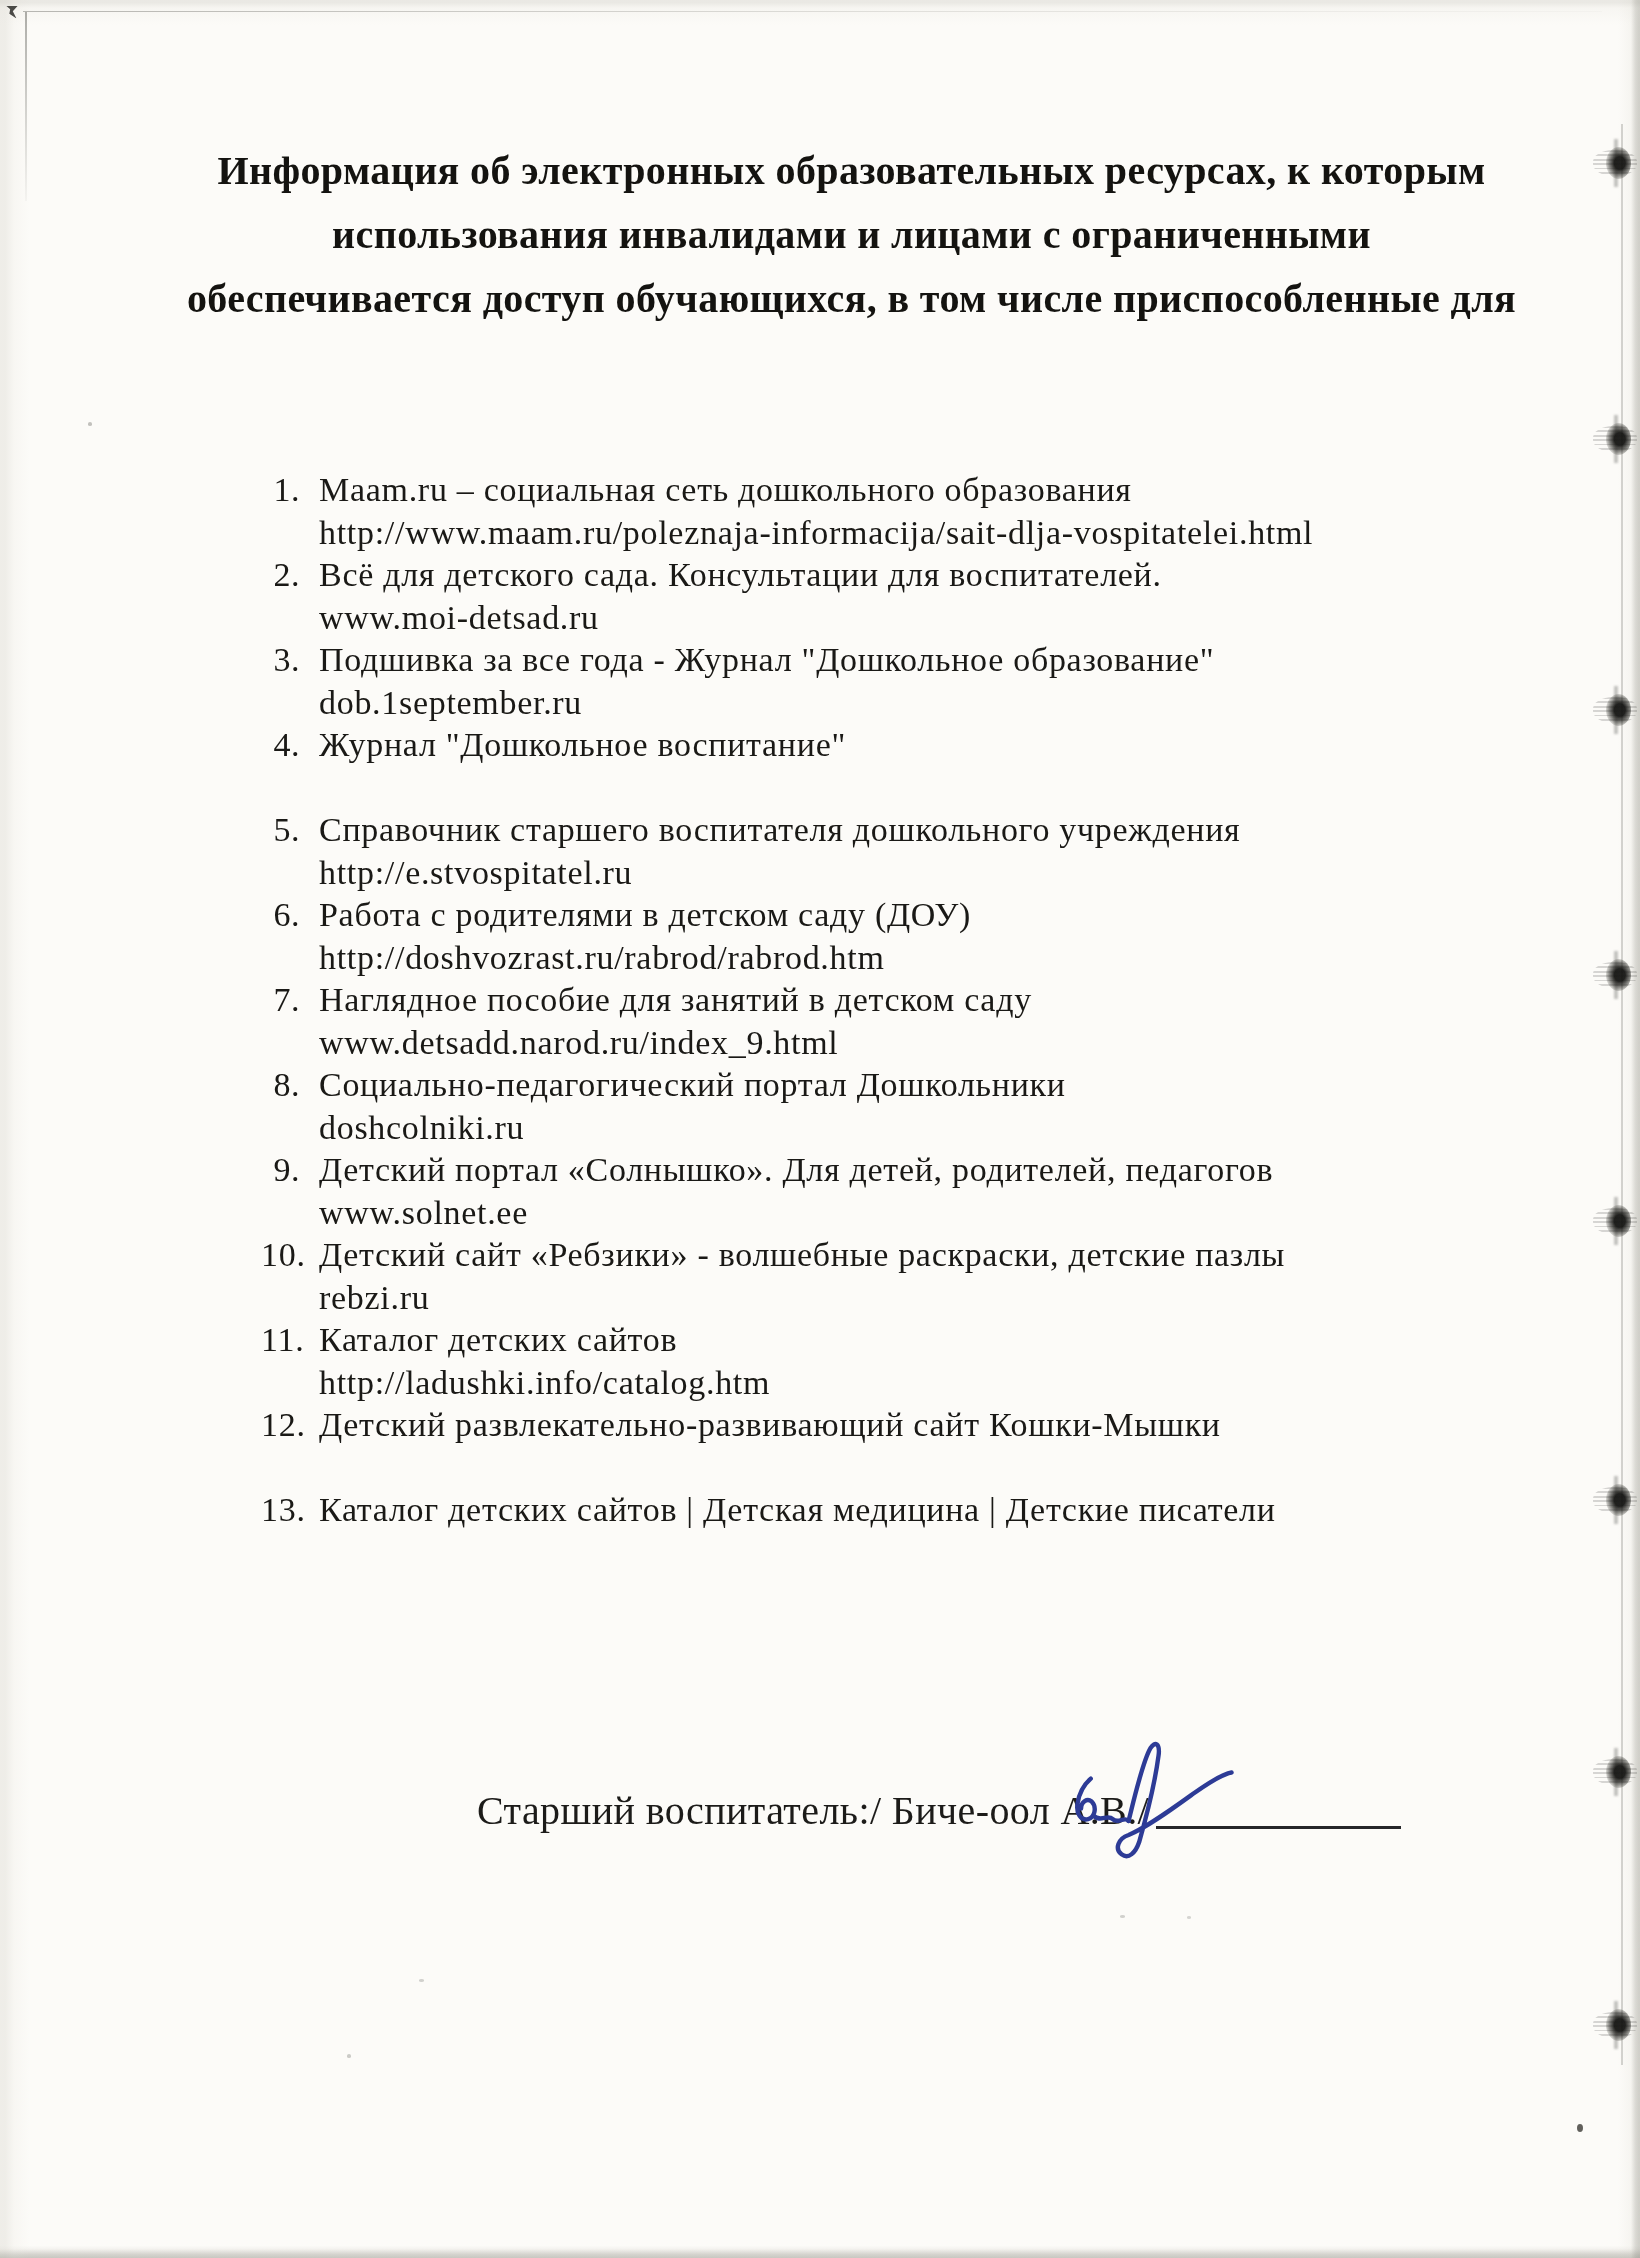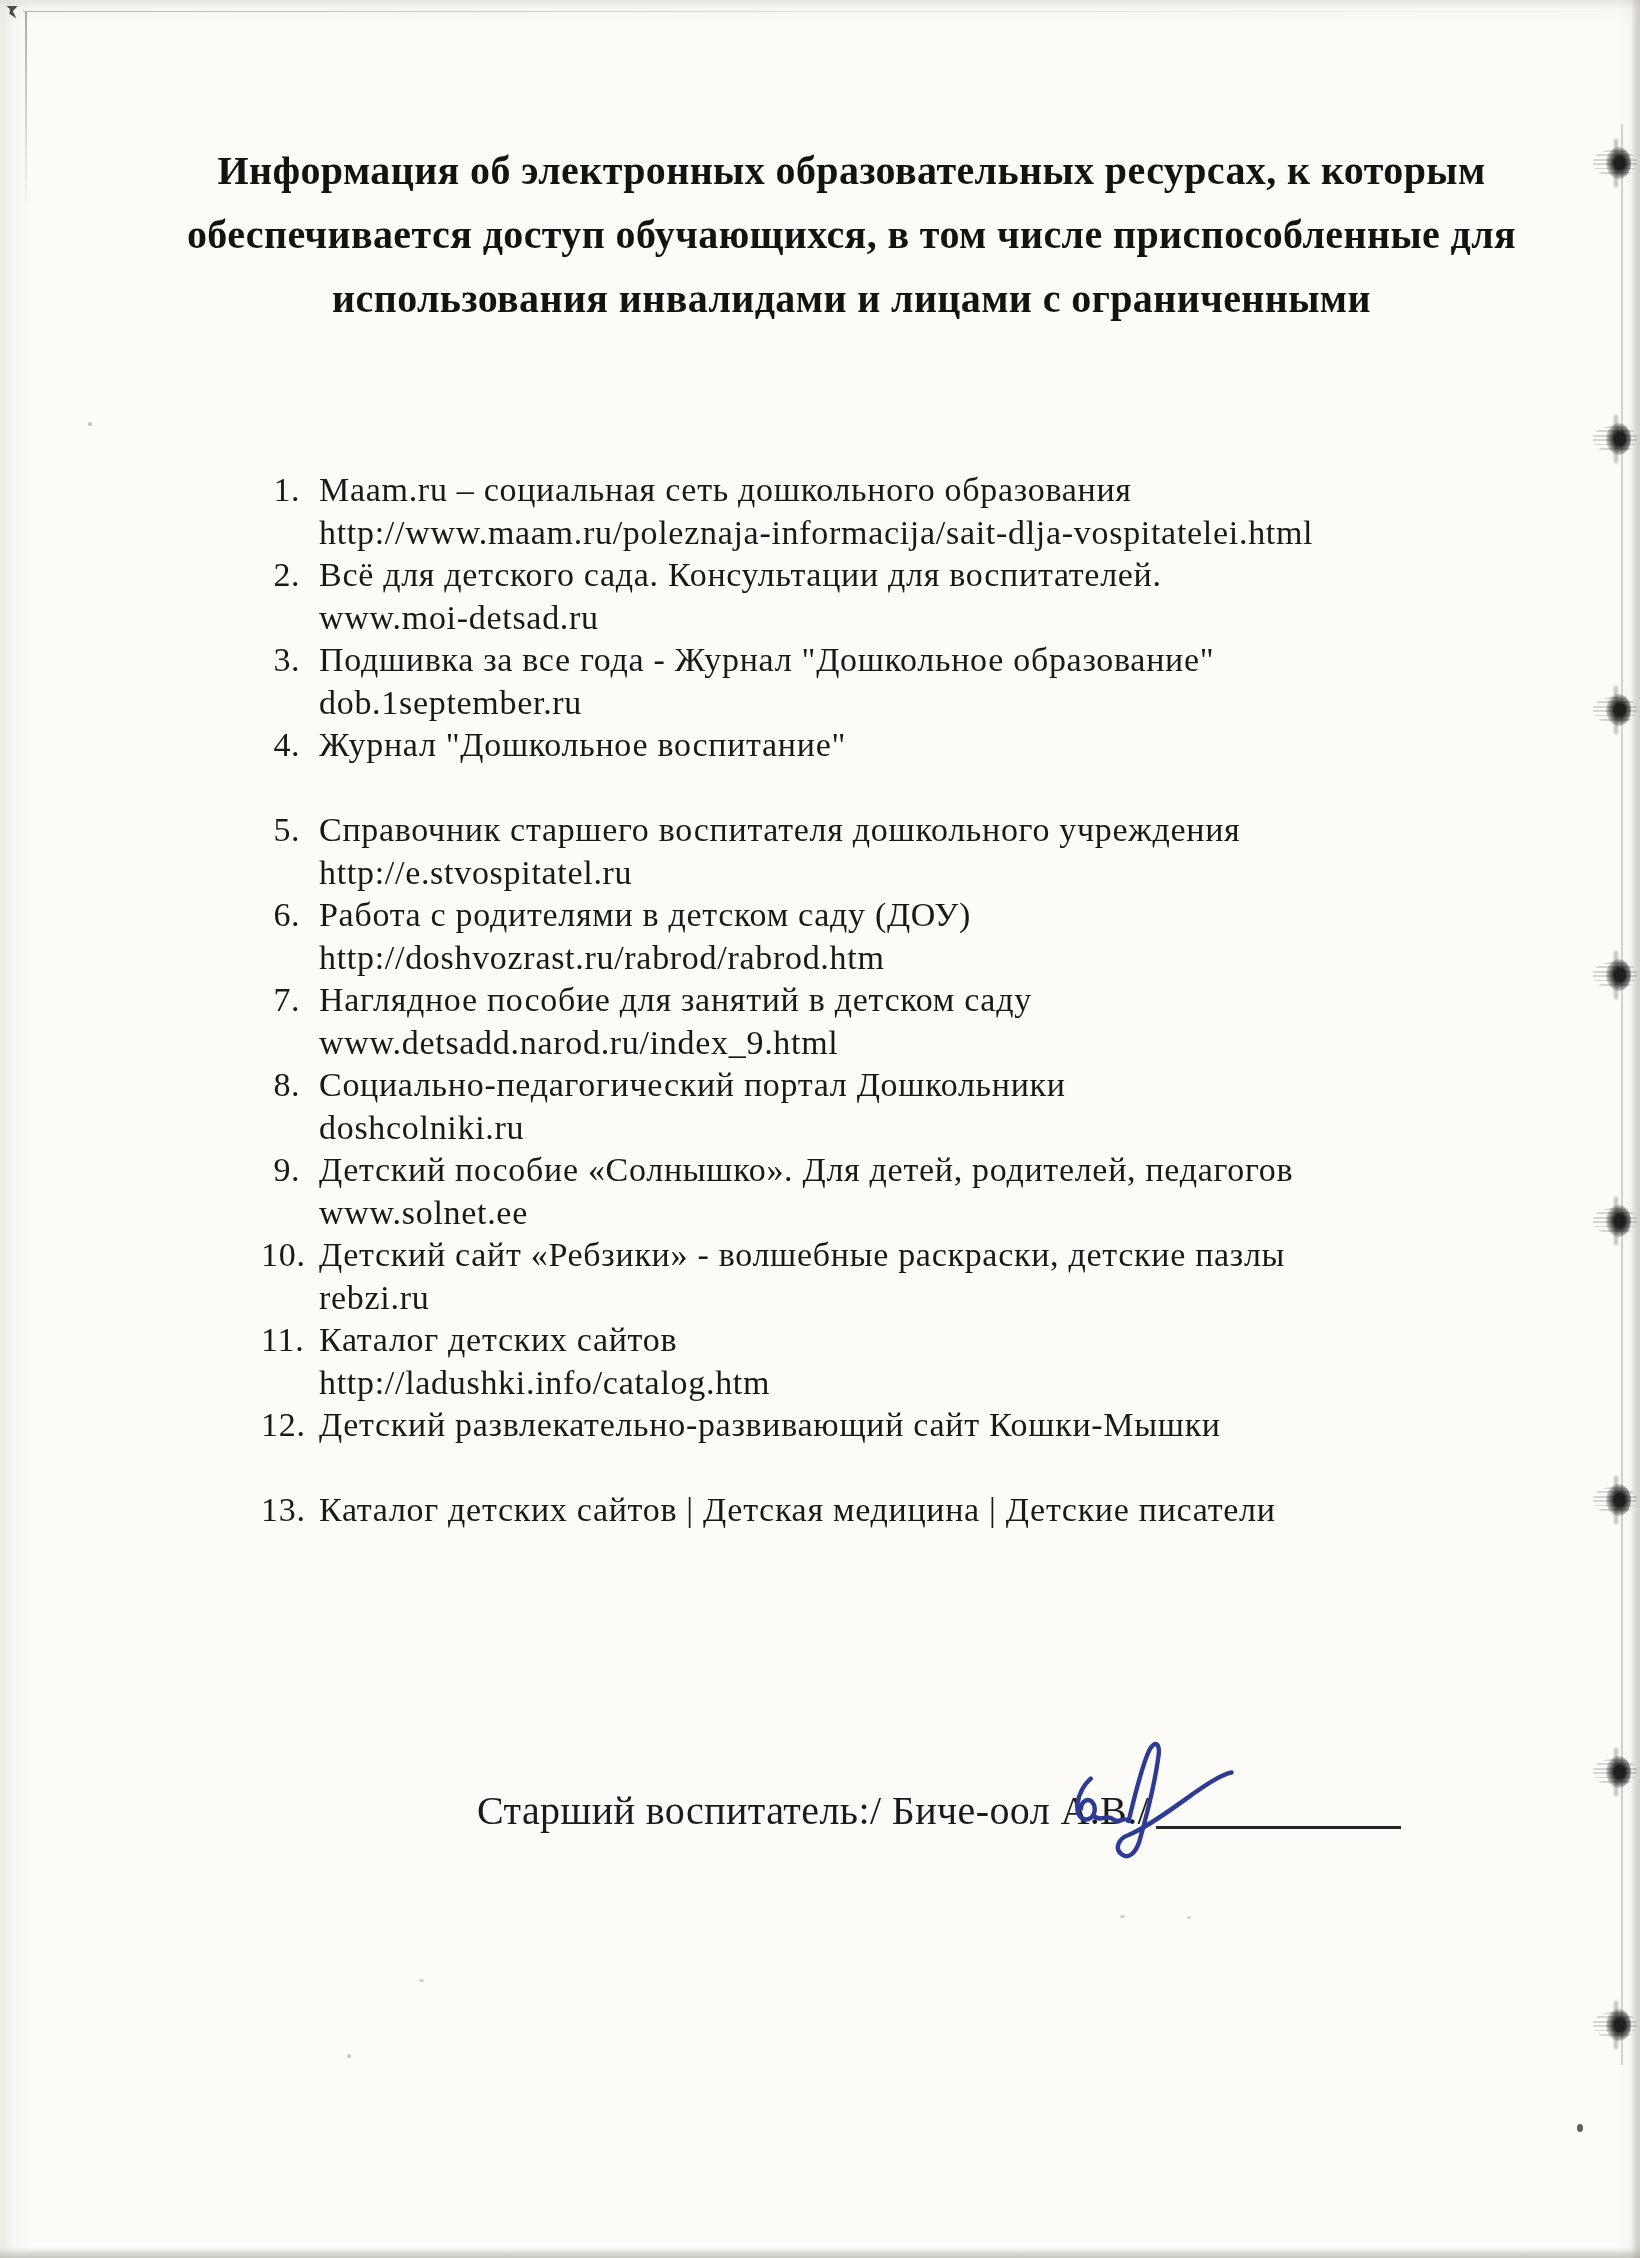--- a/index.html
+++ b/index.html
@@ -96,22 +96,22 @@
 
   <div class="speck" style="left:1577px;top:2124px;width:6.2px;height:8px;opacity:.8;"></div>
   <div class="speck" style="left:88px;top:422px;width:4.4px;height:3.5px;opacity:.30;"></div>
   <div class="speck" style="left:347px;top:2054px;width:4.4px;height:3.5px;opacity:.25;"></div>
   <div class="speck" style="left:1120px;top:1915px;width:5.3px;height:2.6px;opacity:.22;"></div>
   <div class="speck" style="left:1187px;top:1916px;width:4.4px;height:2.6px;opacity:.20;"></div>
   <div class="speck" style="left:419px;top:1979px;width:5.3px;height:2.6px;opacity:.22;"></div>
 
   <div class="title">
     <div>Информация об электронных образовательных ресурсах, к которым</div>
+    <div>использования инвалидами и лицами с ограниченными</div>
     <div>обеспечивается доступ обучающихся, в том числе приспособленные для</div>
-    <div>использования инвалидами и лицами с ограниченными</div>
   </div>
 
   <ol class="res-list">
     <li class="res-item single">
       <span class="num">1.</span>
       <div class="res-name">Maam.ru – социальная сеть дошкольного образования</div>
       <div class="res-url">http://www.maam.ru/poleznaja-informacija/sait-dlja-vospitatelei.html</div>
     </li>
     <li class="res-item single">
       <span class="num">2.</span>
@@ -142,21 +142,21 @@
       <div class="res-name">Наглядное пособие для занятий в детском саду</div>
       <div class="res-url">www.detsadd.narod.ru/index_9.html</div>
     </li>
     <li class="res-item single">
       <span class="num">8.</span>
       <div class="res-name">Социально-педагогический портал Дошкольники</div>
       <div class="res-url">doshcolniki.ru</div>
     </li>
     <li class="res-item single">
       <span class="num">9.</span>
-      <div class="res-name">Детский пособие «Солнышко». Для детей, родителей, педагогов</div>
+      <div class="res-name">Детский портал «Солнышко». Для детей, родителей, педагогов</div>
       <div class="res-url">www.solnet.ee</div>
     </li>
     <li class="res-item">
       <span class="num">10.</span>
       <div class="res-name">Детский сайт «Ребзики» - волшебные раскраски, детские пазлы</div>
       <div class="res-url">rebzi.ru</div>
     </li>
     <li class="res-item">
       <span class="num">11.</span>
       <div class="res-name">Каталог детских сайтов</div>

